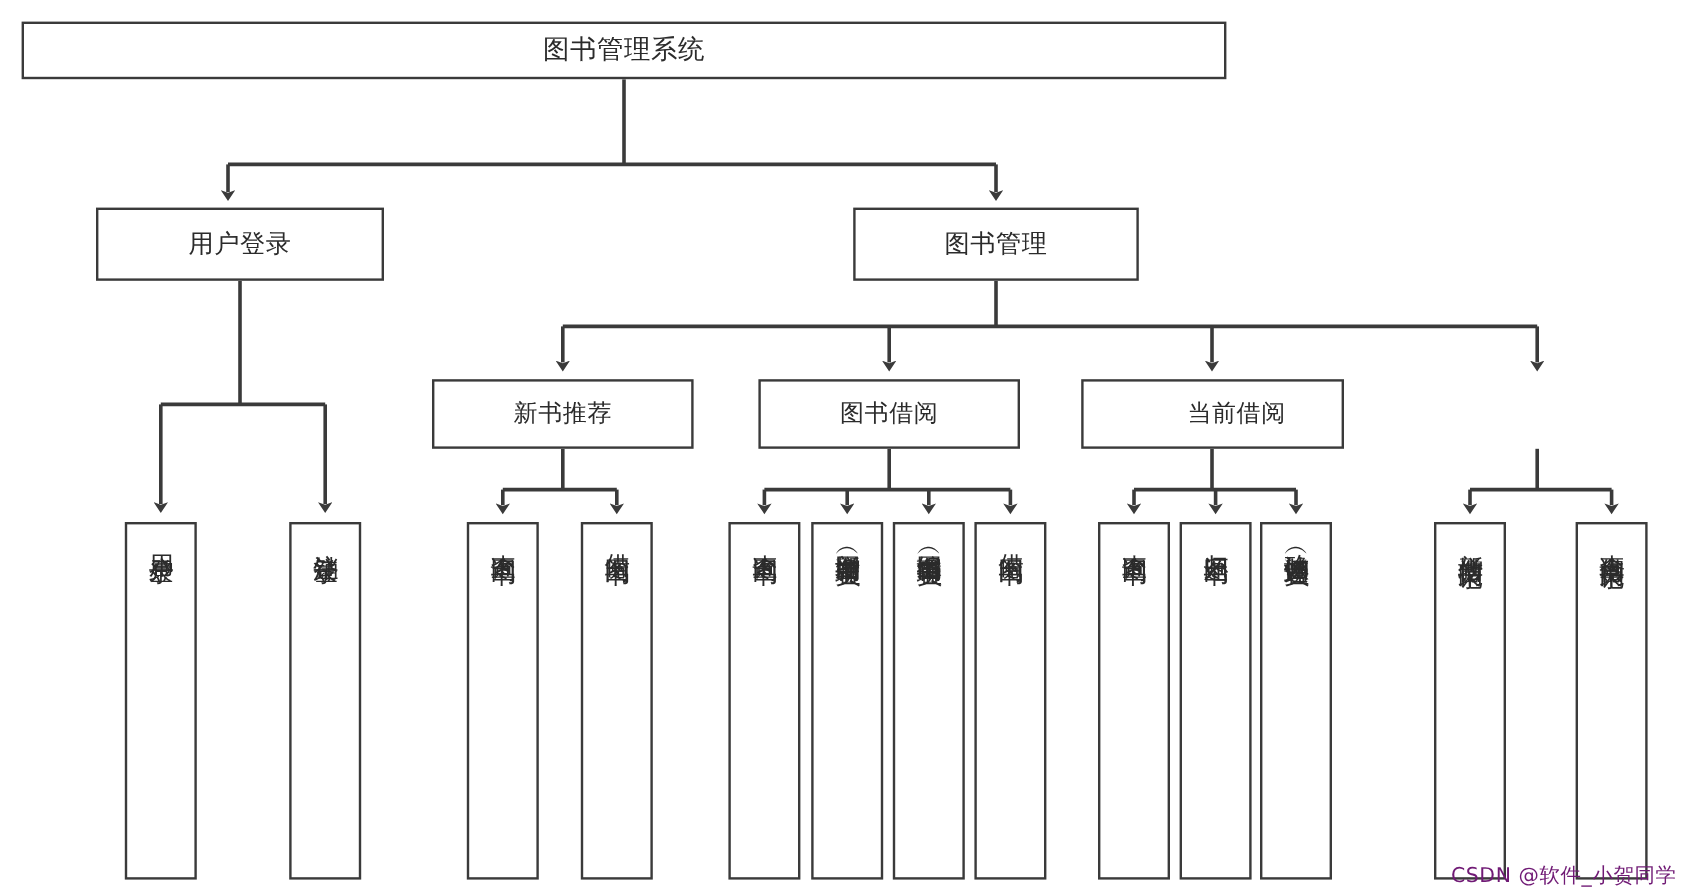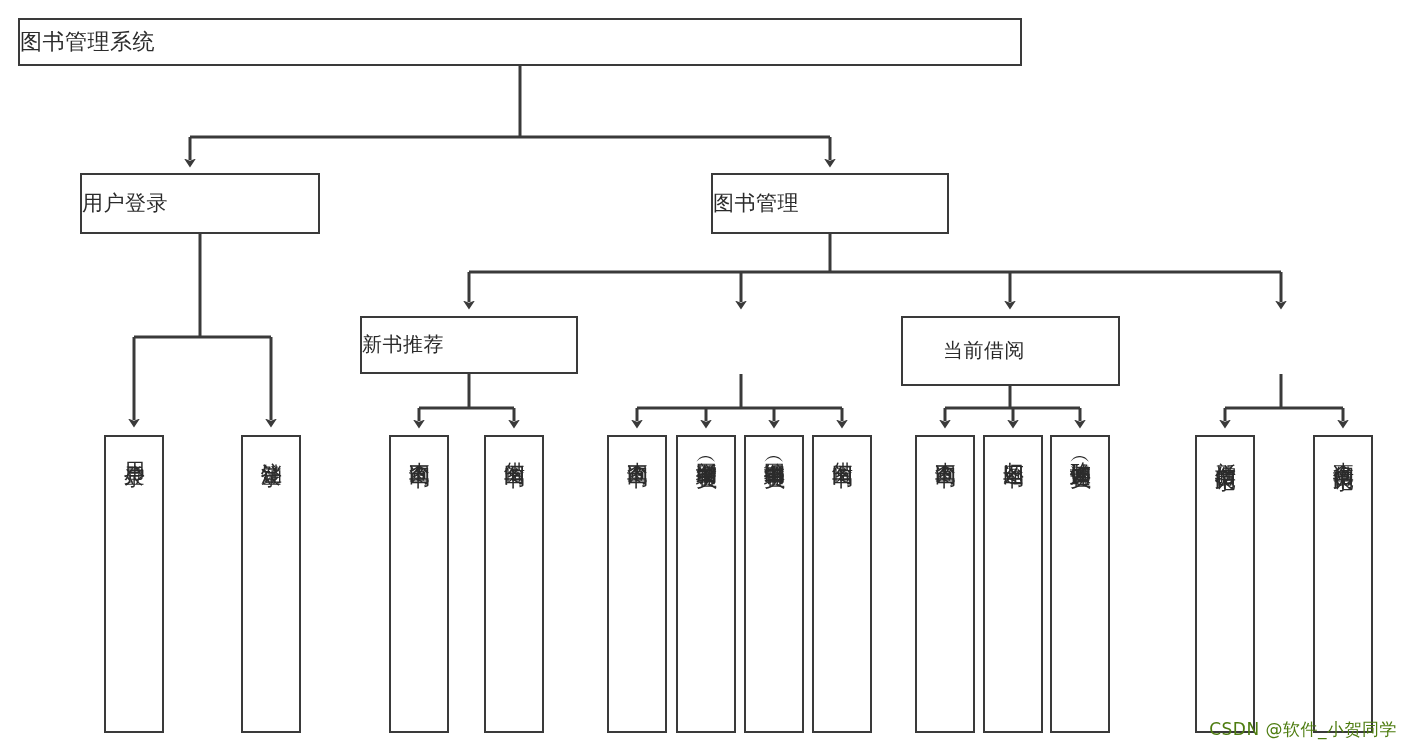--- a/index.html
+++ b/index.html
@@ -24,20 +24,21 @@
     width: 1405px;
     height: 747px;
   }
   .node {
     position: absolute;
     box-sizing: border-box;
     border: 2px solid #3a3a3a;
     background: #ffffff;
     display: flex;
     align-items: center;
+    justify-content: center;
     color: #2b2b2b;
   }
   .node .label {
     display: block;
     text-align: center;
     line-height: 1.18;
     letter-spacing: 0.5px;
   }
   .node-root {
     font-size: 22px;
@@ -63,21 +64,21 @@
     white-space: nowrap;
   }
   .node-leaf.tall .label {
     letter-spacing: 1px;
   }
   #watermark {
     position: absolute;
     right: 8px;
     bottom: 6px;
     font-size: 17px;
-    color: #4d7c0f;
+    color: #701a75;
     letter-spacing: 0.5px;
     white-space: nowrap;
   }
 </style>
 </head>
 <body>
 
 <div id="canvas">
 
   <svg id="edges" viewBox="0 0 1405 747" xmlns="http://www.w3.org/2000/svg">
@@ -140,21 +141,24 @@
   <div class="node node-l1" style="left:80px; top:173px; width:240px; height:61px;">
     <span class="label">用户登录</span>
   </div>
   <div class="node node-l2" style="left:360px; top:316px; width:218px; height:58px;">
     <span class="label">新书推荐</span>
   </div>
 
   <div class="node node-l1" style="left:711px; top:173px; width:238px; height:61px;">
     <span class="label">图书管理</span>
   </div>
-  <div class="node node-l2" style="left:901px; top:316px; width:219px; height:70px;padding-left:40px;">
+  <div class="node node-l2" style="left:632px; top:316px; width:218px; height:58px;">
+    <span class="label">图书借阅</span>
+  </div>
+  <div class="node node-l2" style="left:901px; top:316px; width:219px; height:58px;padding-left:40px;">
     <span class="label">当前借阅</span>
   </div>
 
   <div class="node node-leaf" style="left:104px; top:435px; width:60px; height:298px;">
     <span class="label">用户登录</span>
   </div>
   <div class="node node-leaf" style="left:241px; top:435px; width:60px; height:298px;">
     <span class="label">注销登录</span>
   </div>
 

